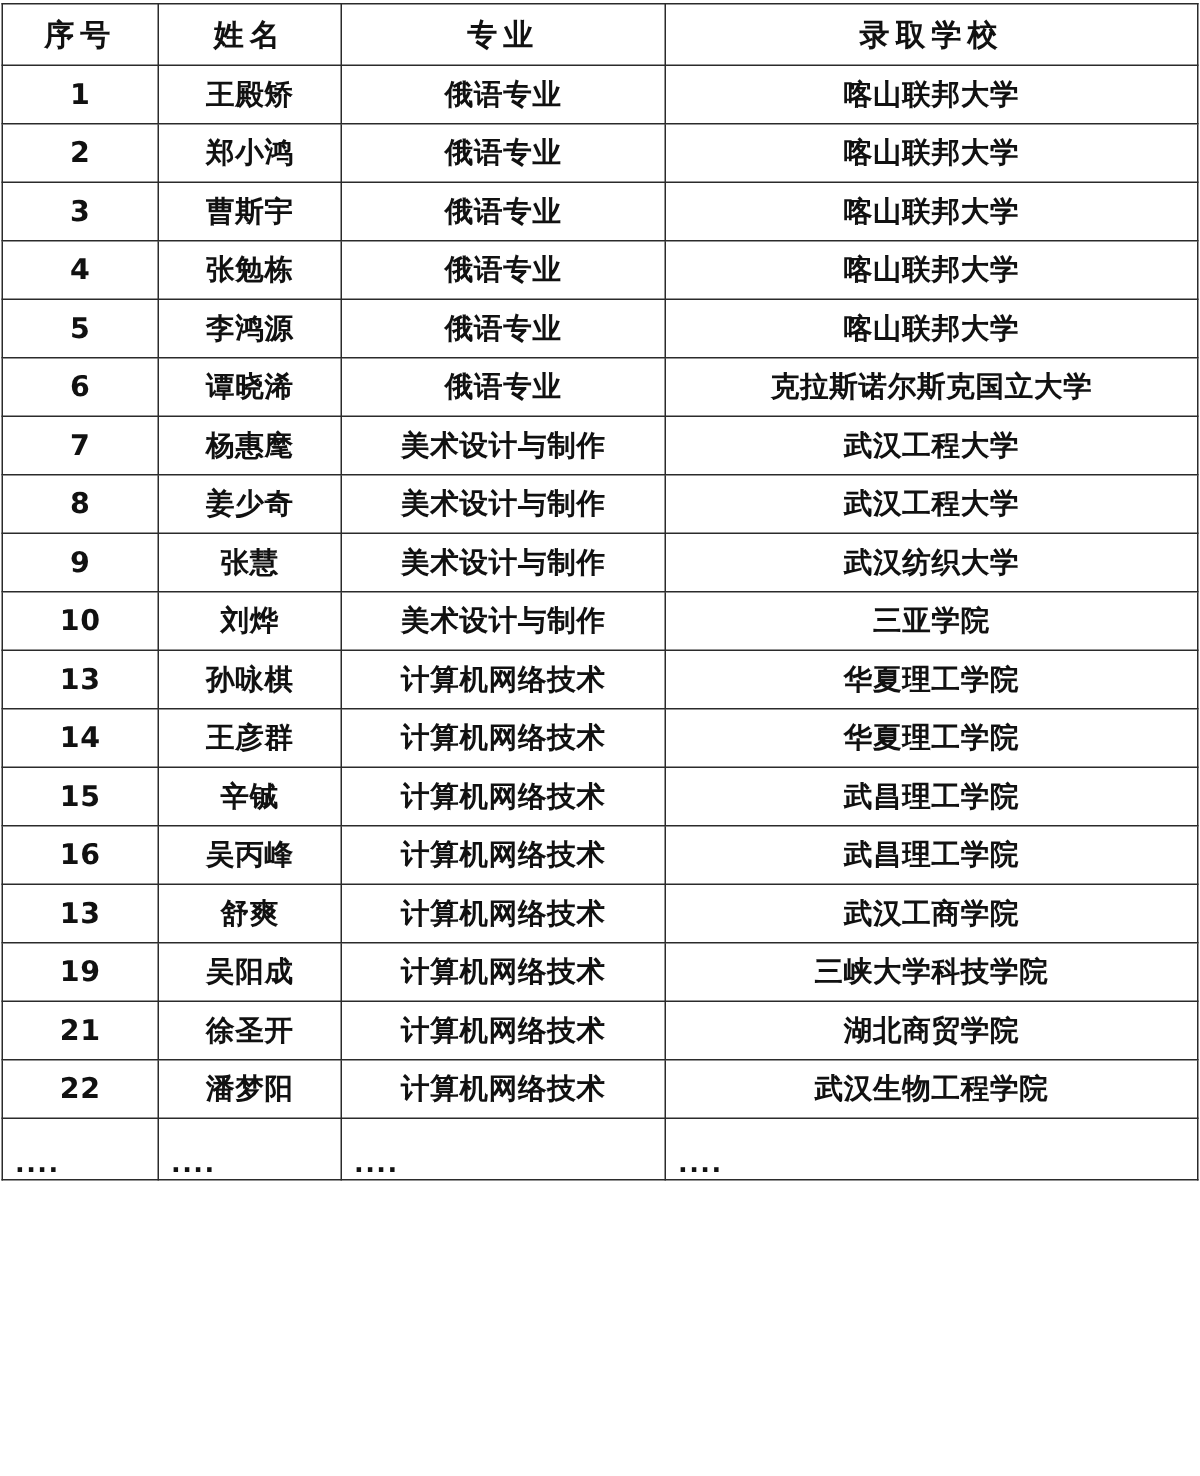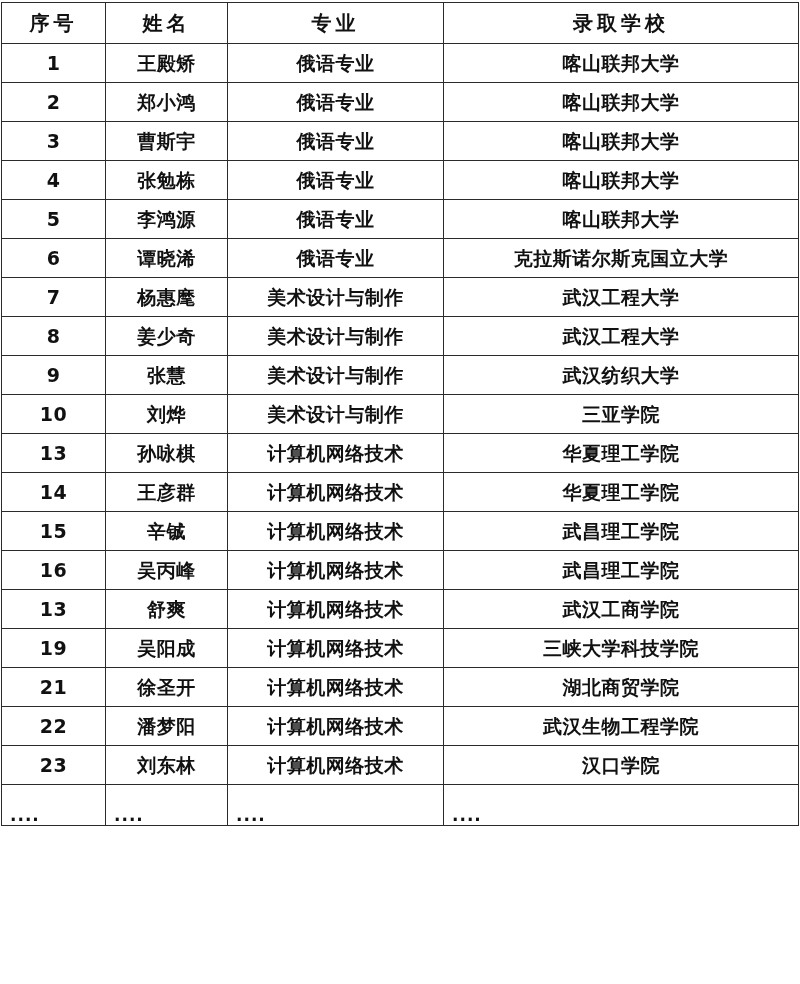--- a/index.html
+++ b/index.html
@@ -196,26 +196,20 @@
         <td class="col-name">徐圣开</td>
         <td class="col-major">计算机网络技术</td>
         <td class="col-school">湖北商贸学院</td>
       </tr>
       <tr>
         <td class="col-index">22</td>
         <td class="col-name">潘梦阳</td>
         <td class="col-major">计算机网络技术</td>
         <td class="col-school">武汉生物工程学院</td>
       </tr>
-      <tr>
-        <td class="col-index">23</td>
-        <td class="col-name">刘东林</td>
-        <td class="col-major">计算机网络技术</td>
-        <td class="col-school">汉口学院</td>
-      </tr>
 
       <tr class="ellipsis-row">
         <td>....</td>
         <td>....</td>
         <td>....</td>
         <td>....</td>
       </tr>
     </tbody>
   </table>
 </div>

